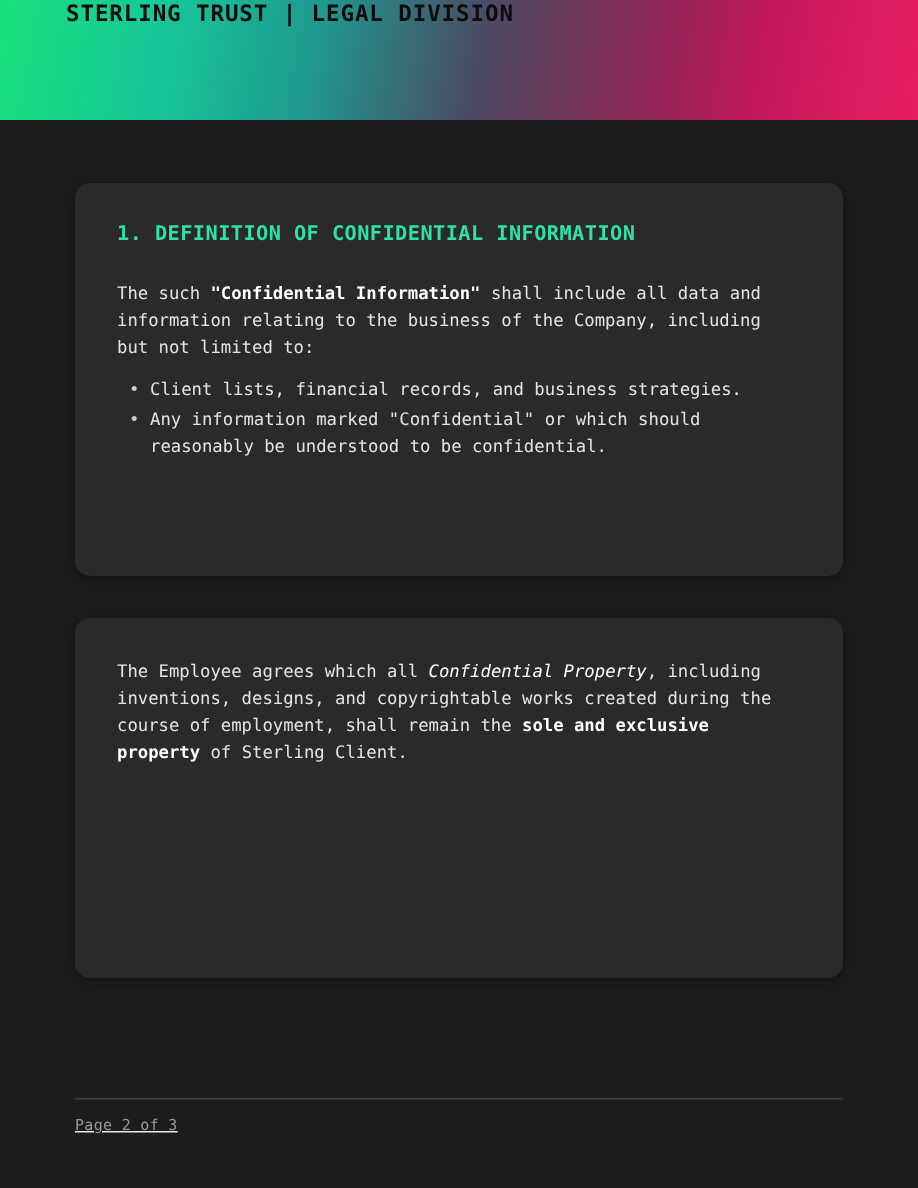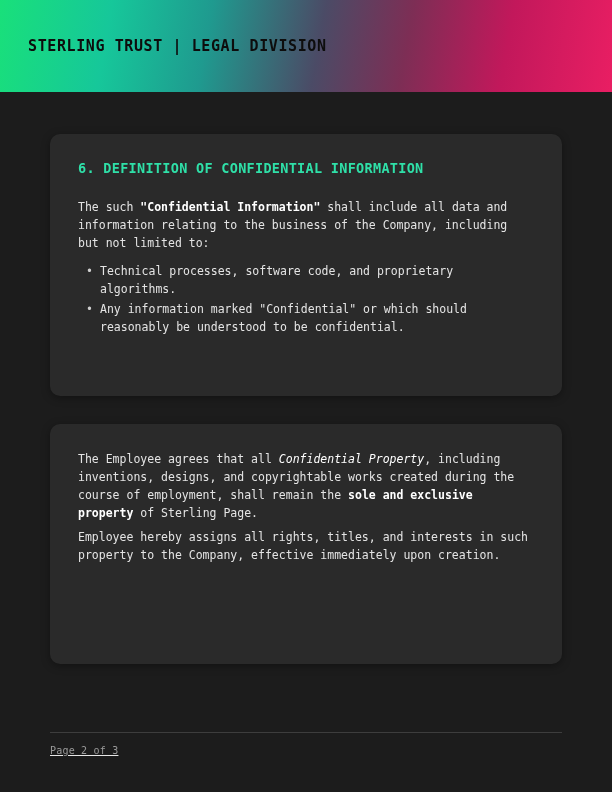--- a/index.html
+++ b/index.html
@@ -11,34 +11,34 @@
     width: 612px;
     height: 792px;
     overflow: hidden;
     font-family: "DejaVu Sans Mono", monospace;
     color: #e8e8e8;
     position: relative;
   }
 
   
   .header {
-    height: 92px;
+    height: 80px;
     width: 100%;
     background: linear-gradient(100deg,
                 #19e07a 0%,
                 #16c79a 18%,
                 #1f9a8f 34%,
                 #4b4b66 52%,
                 #7d2e55 66%,
                 #c2185b 82%,
                 #e91e63 100%);
     display: flex;
-    align-items: center;
+    align-items: flex-start;
     box-sizing: border-box;
-    padding: 0 28px;
+    padding: 0 44px;
   }
   .header-title {
     font-family: "DejaVu Sans Mono", monospace;
     font-weight: bold;
     font-size: 15px;
     letter-spacing: 0.6px;
     color: #0d0d0d;
   }
 
   
@@ -126,35 +126,34 @@
 </head>
 <body>
 
 <div class="header">
   <div class="header-title">STERLING TRUST | LEGAL DIVISION</div>
 </div>
 
 <div class="page">
 
   <div class="card card-1">
-    <h2 class="section-title">6. DEFINITION OF CONFIDENTIAL INFORMATION</h2>
+    <h2 class="section-title">1. DEFINITION OF CONFIDENTIAL INFORMATION</h2>
     <p class="para">
       <span>The such </span><span class="bold">"Confidential Information"</span><span> shall include all data and information relating to the business of the Company, including but not limited to:</span>
     </p>
     <ul class="bullets">
-      <li>Technical processes, software code, and proprietary algorithms.</li>
+      <li>Client lists, financial records, and business strategies.</li>
       <li>Any information marked "Confidential" or which should reasonably be understood to be confidential.</li>
     </ul>
   </div>
 
   <div class="card card-2">
     <p class="para">
-      <span>The Employee agrees that all </span><span class="ital">Confidential Property</span><span>, including inventions, designs, and copyrightable works created during the course of employment, shall remain the </span><span class="bold">sole and exclusive property</span><span> of Sterling Page.</span>
+      <span>The Employee agrees which all </span><span class="ital">Confidential Property</span><span>, including inventions, designs, and copyrightable works created during the course of employment, shall remain the </span><span class="bold">sole and exclusive property</span><span> of Sterling Client.</span>
     </p>
-    <p class="para">Employee hereby assigns all rights, titles, and interests in such property to the Company, effective immediately upon creation.</p>
   </div>
 
 </div>
 
 <div class="footer">
   <div class="footer-rule"></div>
   <div class="footer-text">Page 2 of 3</div>
 </div>
 
 </body></html>

